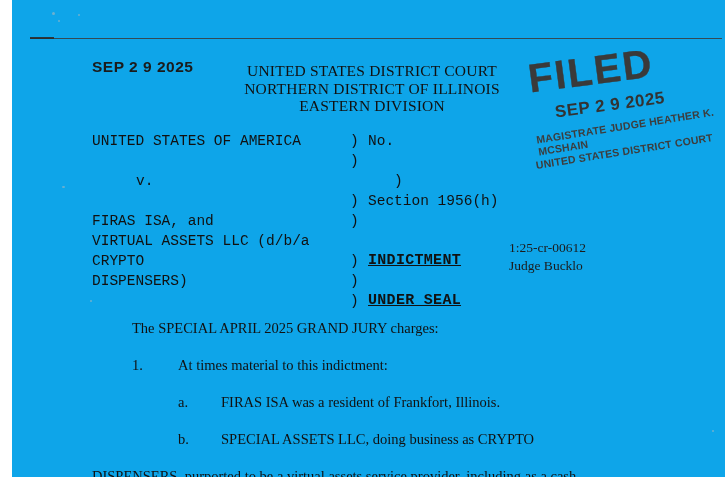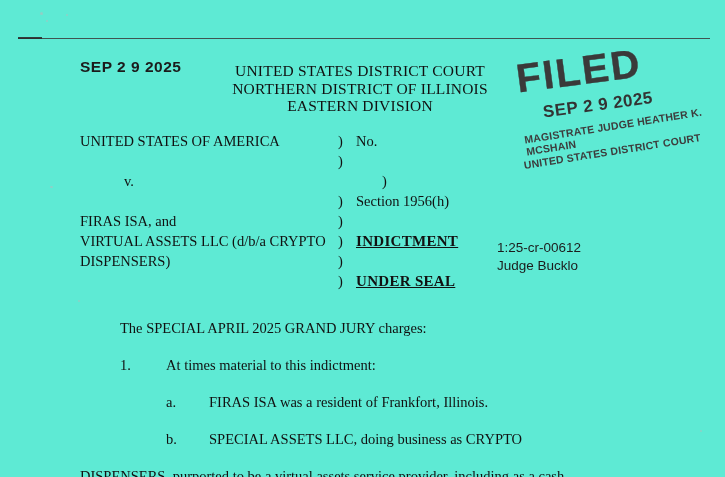--- a/index.html
+++ b/index.html
@@ -11,21 +11,22 @@
     width: 725px;
     height: 477px;
     overflow: hidden;
     font-family: "Liberation Serif", serif;
     color: #111111;
     position: relative;
   }
   .page {
     position: absolute;
     inset: 0;
-    background: #5eead4;
+    background: #0ea5e9;
+    margin-left: 12px;
   }
   
   .speckle {
     position: absolute;
     background: #b9b9b9;
     border-radius: 50%;
     opacity: .55;
   }
   .top-rule {
     position: absolute;
@@ -108,21 +109,22 @@
   .caption {
     position: absolute;
     left: 80px;
     top: 131px;
     width: 600px;
     font-size: 14.5px;
     line-height: 20px;
   }
   .cap-row {
     display: flex;
-    align-items: center;
+    align-items: flex-end;
+    font-family: Liberation Mono, monospace;
   }
   .cap-left {
     width: 258px;
     flex: 0 0 258px;
   }
   .cap-paren {
     width: 18px;
     flex: 0 0 18px;
     text-align: left;
   }
@@ -134,21 +136,21 @@
     text-decoration: underline;
     font-size: 15px;
     letter-spacing: .3px;
   }
 
   
   .case-stamp {
     position: absolute;
     left: 497px;
     top: 239px;
-    font-family: Liberation Sans, sans-serif;
+    font-family: Liberation Serif, serif;
     font-size: 13.5px;
     line-height: 17.5px;
     color: #1c1c1c;
   }
 
   
   .body-block {
     position: absolute;
     left: 80px;
     top: 318px;

